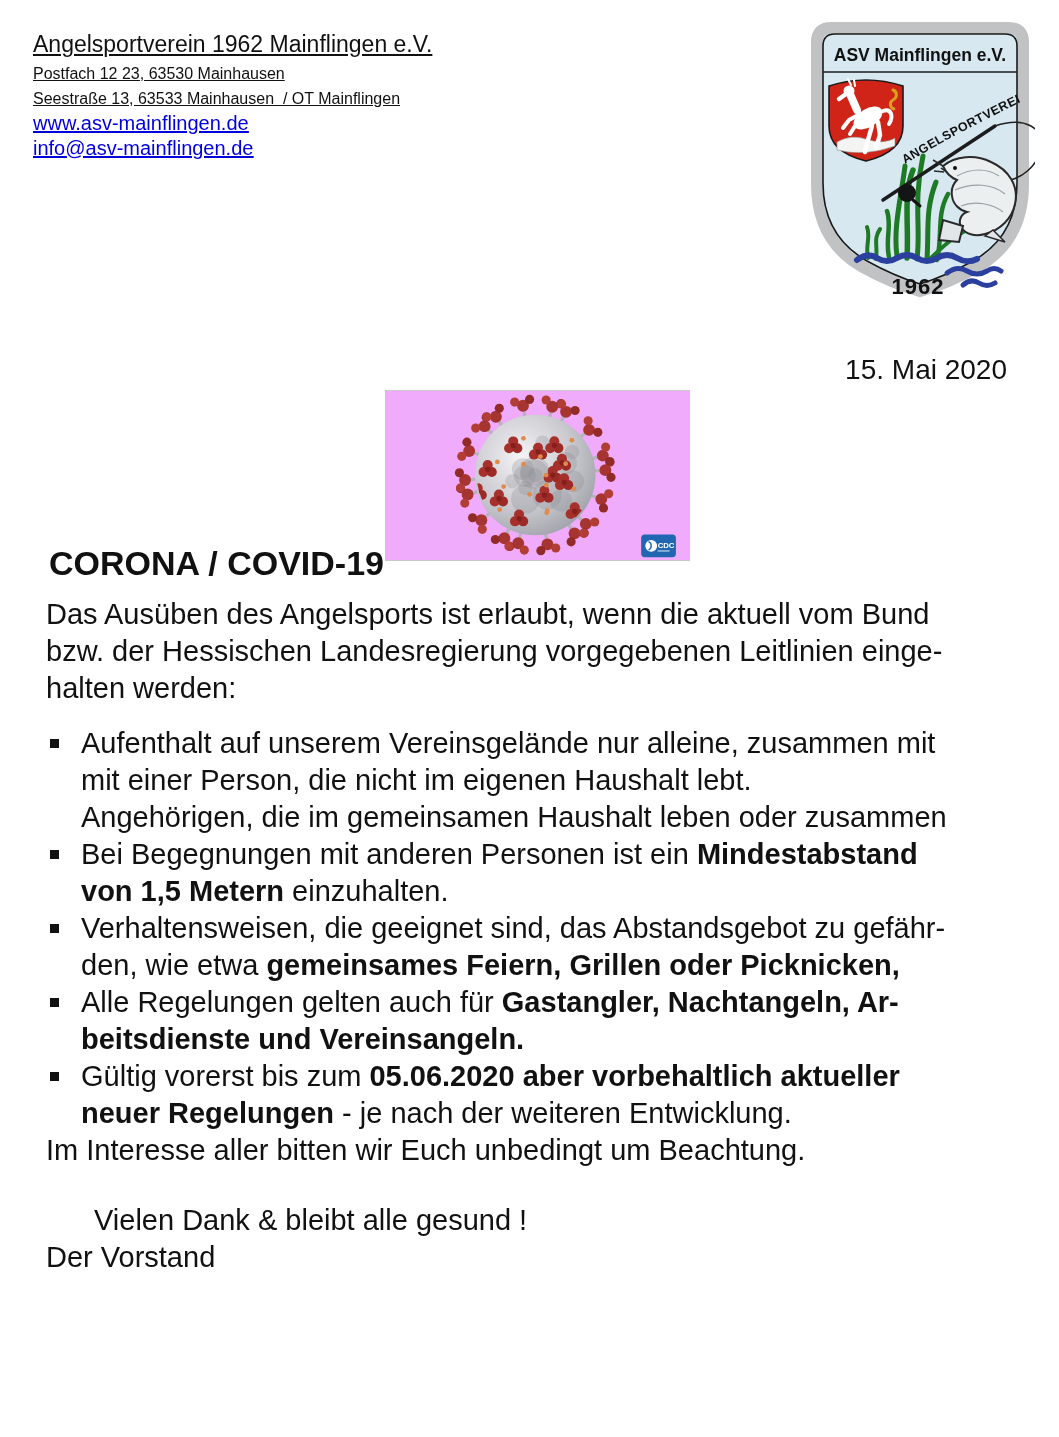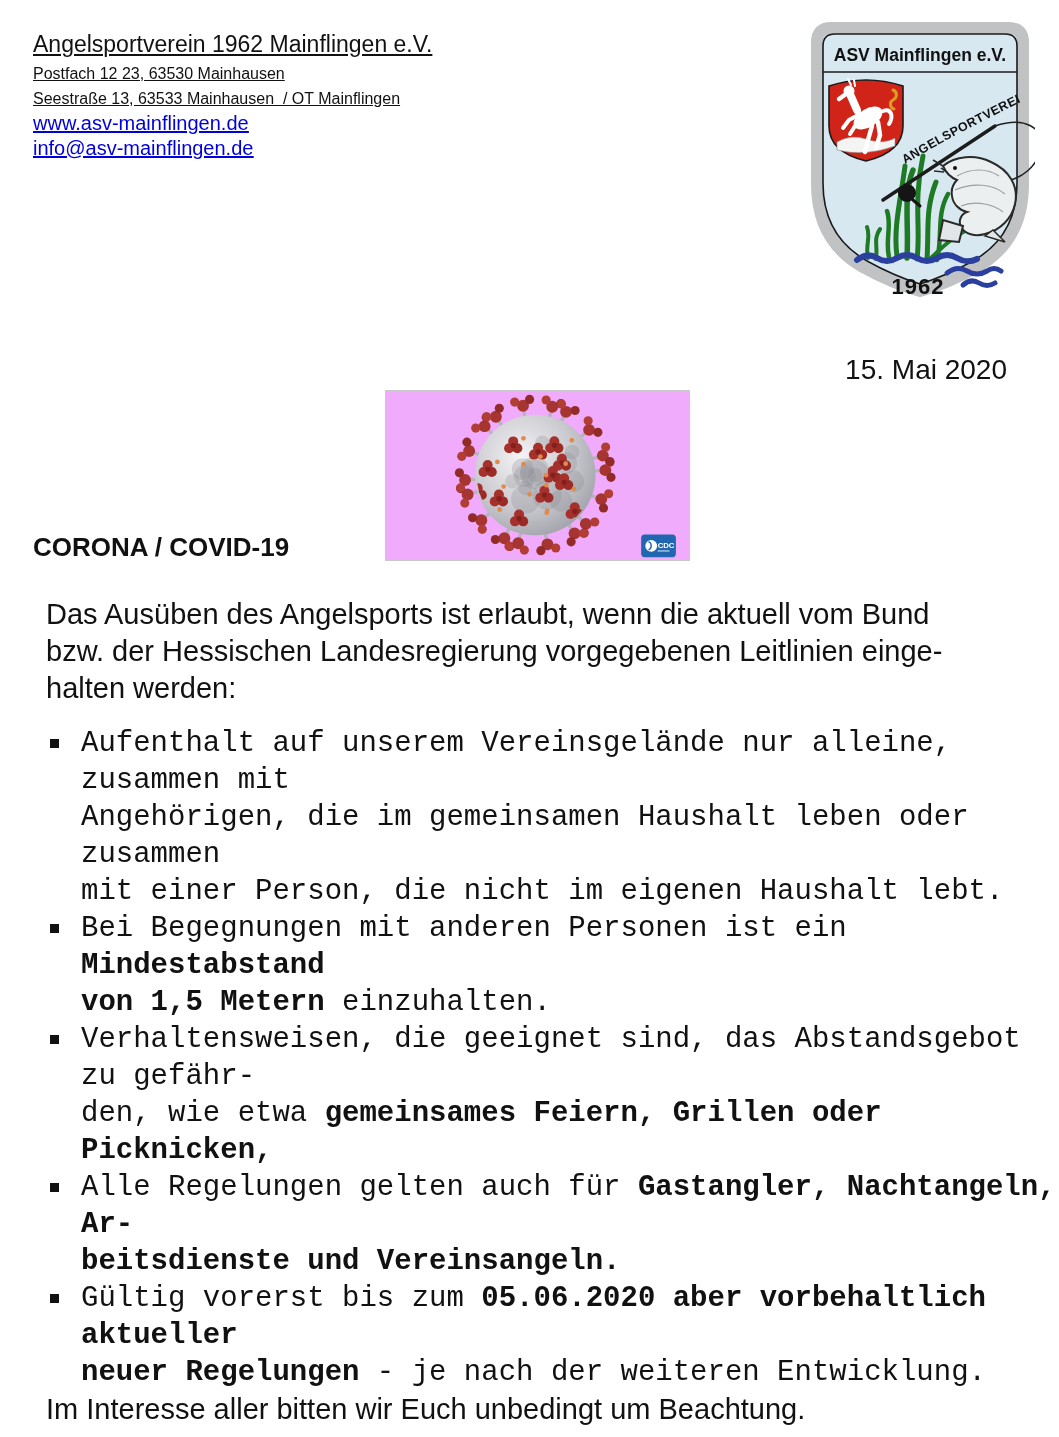--- a/index.html
+++ b/index.html
@@ -8,25 +8,25 @@
   .letterhead{position:absolute;left:33px;top:29px;text-decoration:underline;}
   .org{font-size:23px;line-height:30px;margin-bottom:3px;}
   .addr{font-size:16px;line-height:24.5px;white-space:pre;}
   .link{display:block;font-size:20px;line-height:24.5px;color:#0000dd;text-decoration:underline;cursor:pointer;}
   .logo{position:absolute;left:805px;top:14px;width:230px;height:292px;}
   .logo svg{width:100%;height:100%;display:block;}
   .date{position:absolute;top:354px;right:52px;font-size:28px;text-align:center;}
   .virus{position:absolute;left:385px;top:390px;width:305px;height:171px;border:1px solid #c9c9c9;
          box-sizing:border-box;background:#f0abfc;text-decoration:underline;}
   .virus svg{width:100%;height:100%;display:block;}
-  .title{position:absolute;left:33px;top:528px;margin:0;font-size:26px;font-weight:bold;line-height:38px;}
+  .title{position:absolute;left:33px;top:528px;margin:16px;font-size:34px;font-weight:bold;line-height:38px;}
   .content{position:absolute;left:46px;top:596px;width:1010px;font-size:29px;line-height:37px;}
   .intro{margin:0 0 18px 0;}
   ul.rules{list-style:none;margin:0;padding:0;}
-  ul.rules li{position:relative;padding-left:35px;font-family:Liberation Mono, monospace;}
+  ul.rules li{position:relative;padding-left:35px;}
   .bullet-marker{position:absolute;left:4px;top:14px;width:9px;height:9px;background:#111;}
   .closing-appeal{}
   .closing-thanks{margin-top:33px;margin-left:48px;}
   .closing-sig{margin:0;}
   b{font-weight:bold;}
 </style>
 </head>
 <body>
 
 <div class="page">
@@ -290,22 +290,22 @@
   <div class="content">
     <div class="intro" id="intro">
         <div>Das Ausüben des Angelsports ist erlaubt, wenn die aktuell vom Bund</div>
         <div>bzw. der Hessischen Landesregierung vorgegebenen Leitlinien einge-</div>
         <div>halten werden:</div>
       </div>
     <ul class="rules" id="rules">
         <li>
           <span class="bullet-marker"></span>
           <div><span>Aufenthalt auf unserem Vereinsgelände nur alleine, zusammen mit</span></div>
+          <div><span>mit einer Person, die nicht im eigenen Haushalt lebt.</span></div>
           <div><span>Angehörigen, die im gemeinsamen Haushalt leben oder zusammen</span></div>
-          <div><span>mit einer Person, die nicht im eigenen Haushalt lebt.</span></div>
         </li>
         <li>
           <span class="bullet-marker"></span>
           <div><span>Bei Begegnungen mit anderen Personen ist ein </span><b>Mindestabstand</b></div>
           <div><b>von 1,5 Metern</b><span> einzuhalten.</span></div>
         </li>
         <li>
           <span class="bullet-marker"></span>
           <div><span>Verhaltensweisen, die geeignet sind, das Abstandsgebot zu gefähr-</span></div>
           <div><span>den, wie etwa </span><b>gemeinsames Feiern, Grillen oder Picknicken,</b></div>

